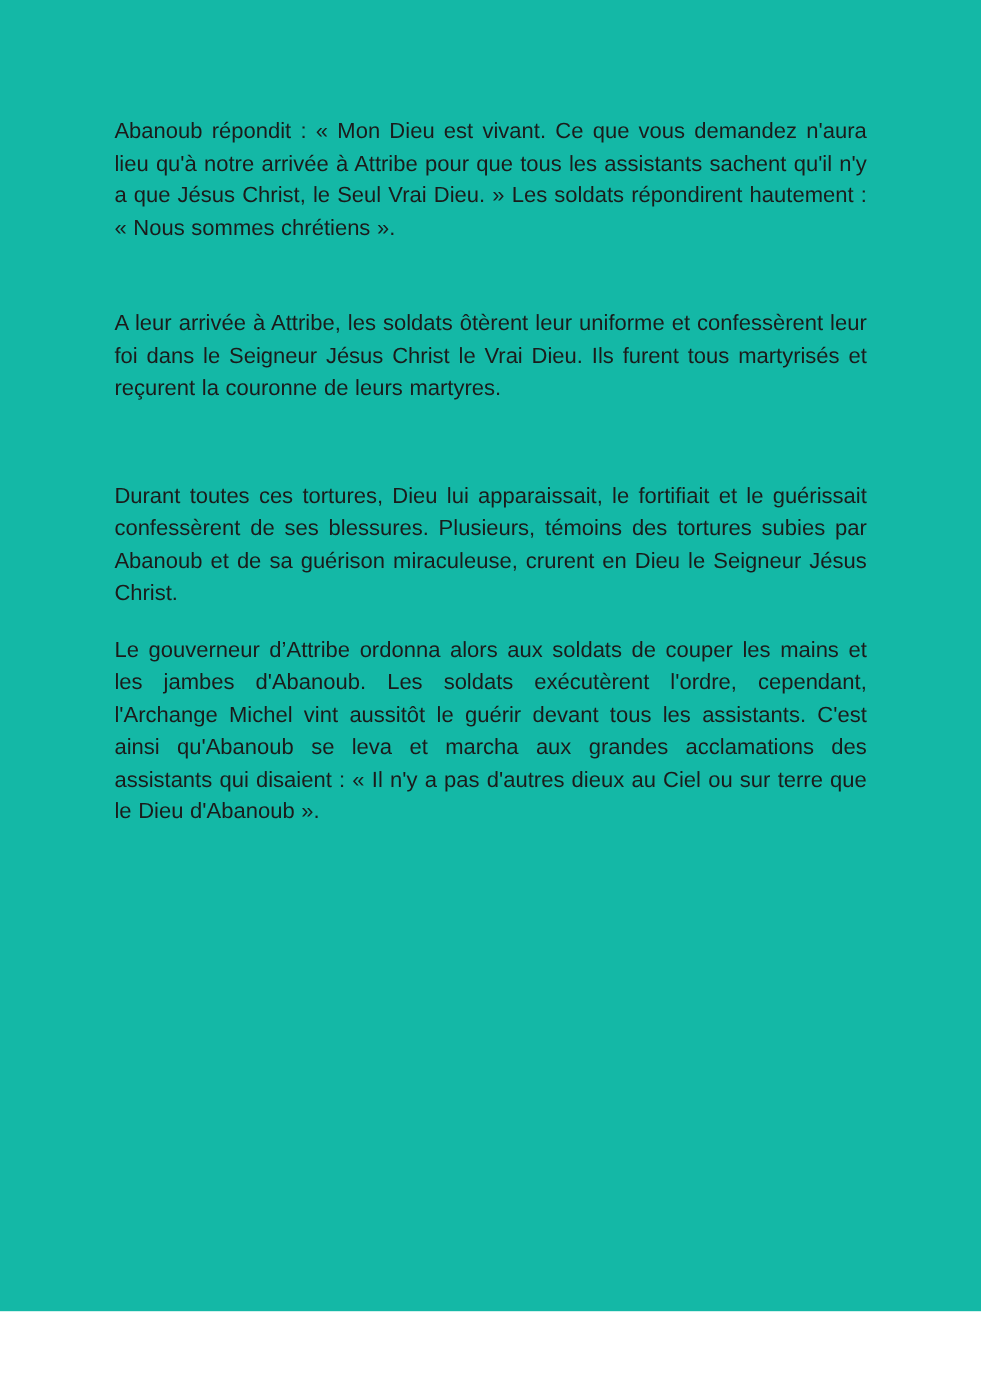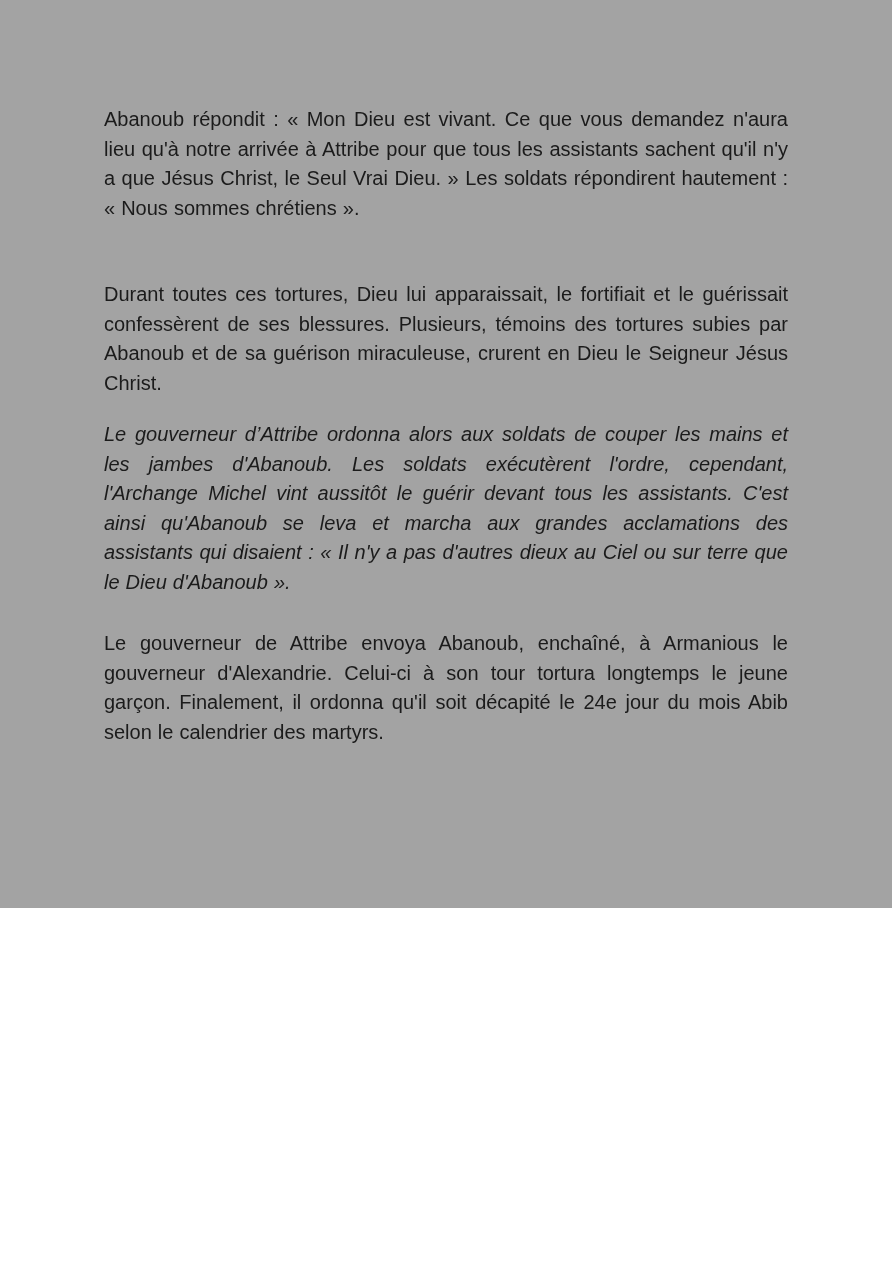--- a/index.html
+++ b/index.html
@@ -8,40 +8,40 @@
       background: #ffffff;
     }
     body {
       width: 892px;
       height: 1262px;
       overflow: hidden;
     }
     .page {
       box-sizing: border-box;
       width: 892px;
-      height: 908px;
+      height: 1192px;
       padding: 105px 104px 0 104px;
-      background: #a3a3a3;
+      background: #14b8a6;
     }
     .para {
       font-family: "Liberation Sans", sans-serif;
       font-size: 20px;
       line-height: 29.5px;
       color: #1b1b1b;
       text-align: justify;
       margin: 0;
       word-spacing: 0.5px;
     }
     .mb-57 { margin-bottom: 57px; }
     .mb-68 { margin-bottom: 68px; }
     .mb-26 { margin-bottom: 26px; }
     .mb-22 { margin-bottom: 22px; }
-    .mb-66 { margin-bottom: 32px; font-style: italic; }
+    .mb-66 { margin-bottom: 90px; }
   </style>
 </head>
 <body>
 
 <div class="page">
   <p class="para mb-57">Abanoub répondit : « Mon Dieu est vivant. Ce que vous demandez n'aura lieu qu'à notre arrivée à Attribe pour que tous les assistants sachent qu'il n'y a que Jésus Christ, le Seul Vrai Dieu. » Les soldats répondirent hautement : « Nous sommes chrétiens ».</p>
+  <p class="para mb-68">A leur arrivée à Attribe, les soldats ôtèrent leur uniforme et confessèrent leur foi dans le Seigneur Jésus Christ le Vrai Dieu. Ils furent tous martyrisés et reçurent la couronne de leurs martyres.</p>
   <p class="para mb-22">Durant toutes ces tortures, Dieu lui apparaissait, le fortifiait et le guérissait confessèrent de ses blessures. Plusieurs, témoins des tortures subies par Abanoub et de sa guérison miraculeuse, crurent en Dieu le Seigneur Jésus Christ.</p>
   <p class="para mb-66">Le gouverneur d’Attribe ordonna alors aux soldats de couper les mains et les jambes d'Abanoub. Les soldats exécutèrent l'ordre, cependant, l'Archange Michel vint aussitôt le guérir devant tous les assistants. C'est ainsi qu'Abanoub se leva et marcha aux grandes acclamations des assistants qui disaient : « Il n'y a pas d'autres dieux au Ciel ou sur terre que le Dieu d'Abanoub ».</p>
-  <p class="para">Le gouverneur de Attribe envoya Abanoub, enchaîné, à Armanious le gouverneur d'Alexandrie. Celui-ci à son tour tortura longtemps le jeune garçon. Finalement, il ordonna qu'il soit décapité le 24e jour du mois Abib selon le calendrier des martyrs.</p>
 </div>
 
 </body></html>

